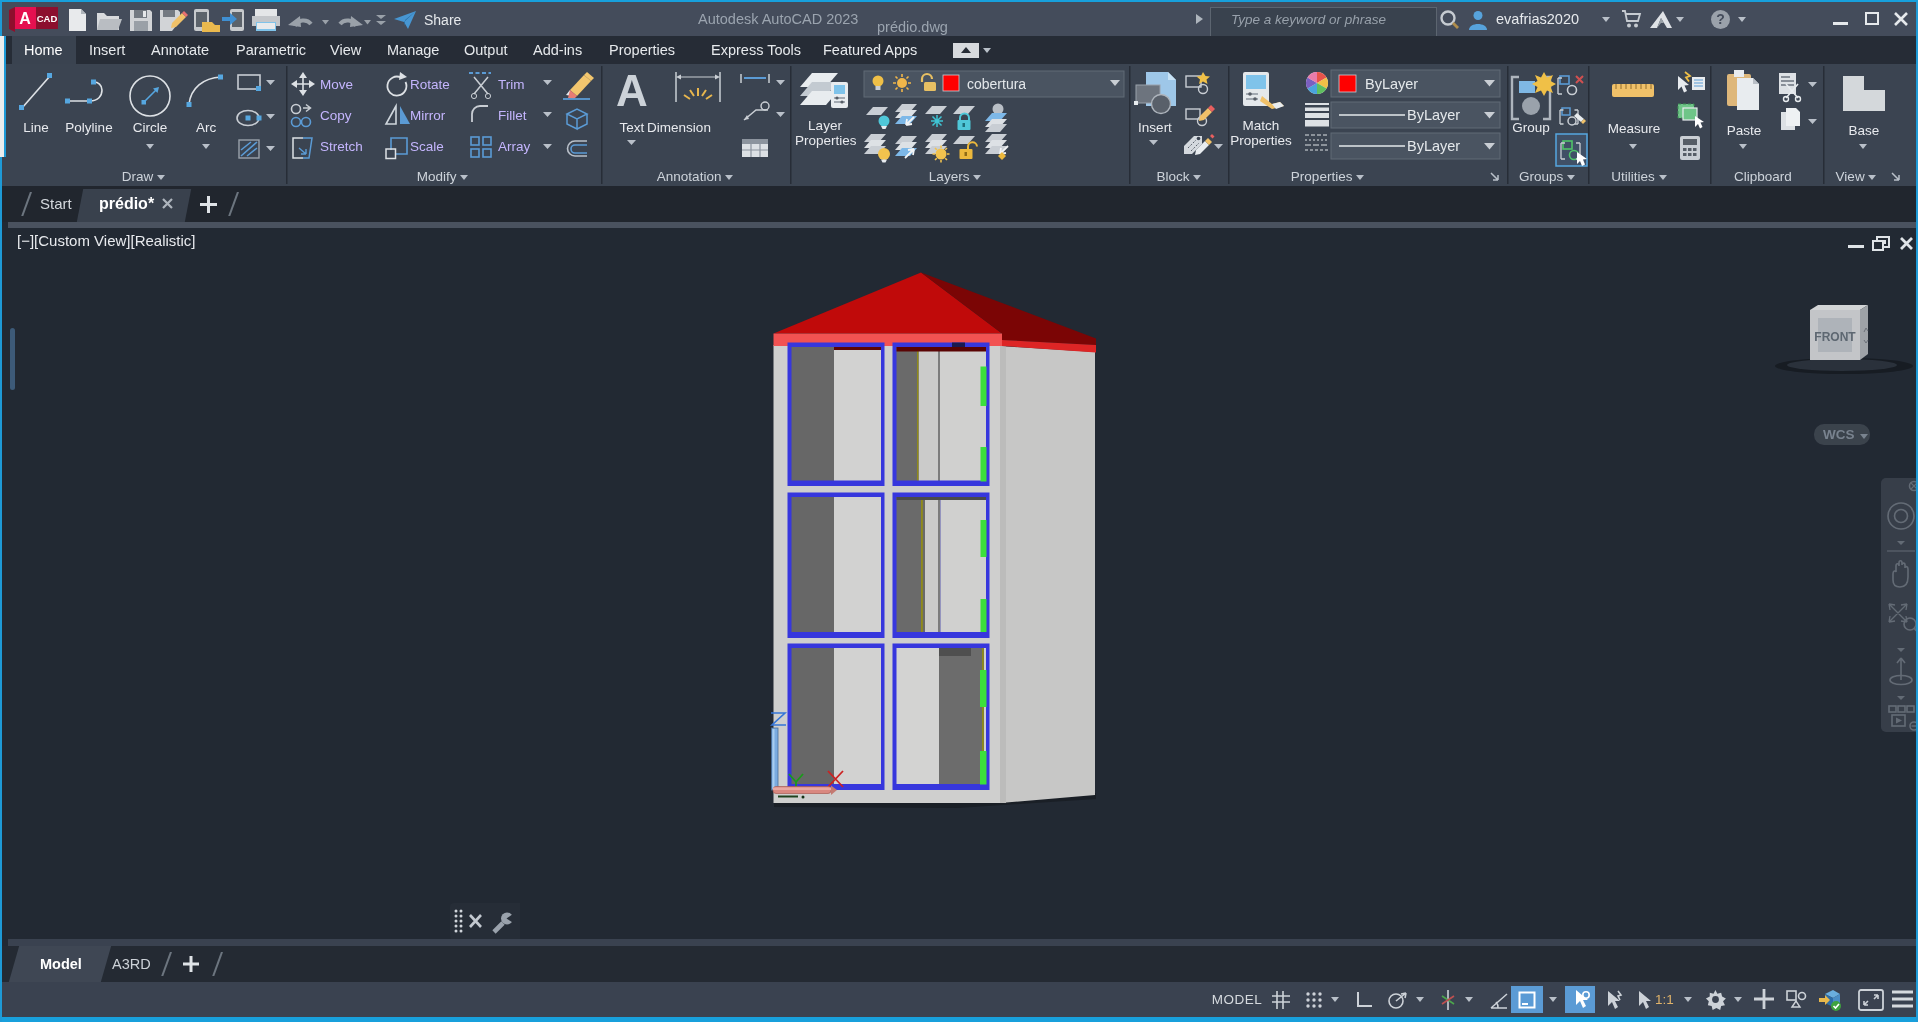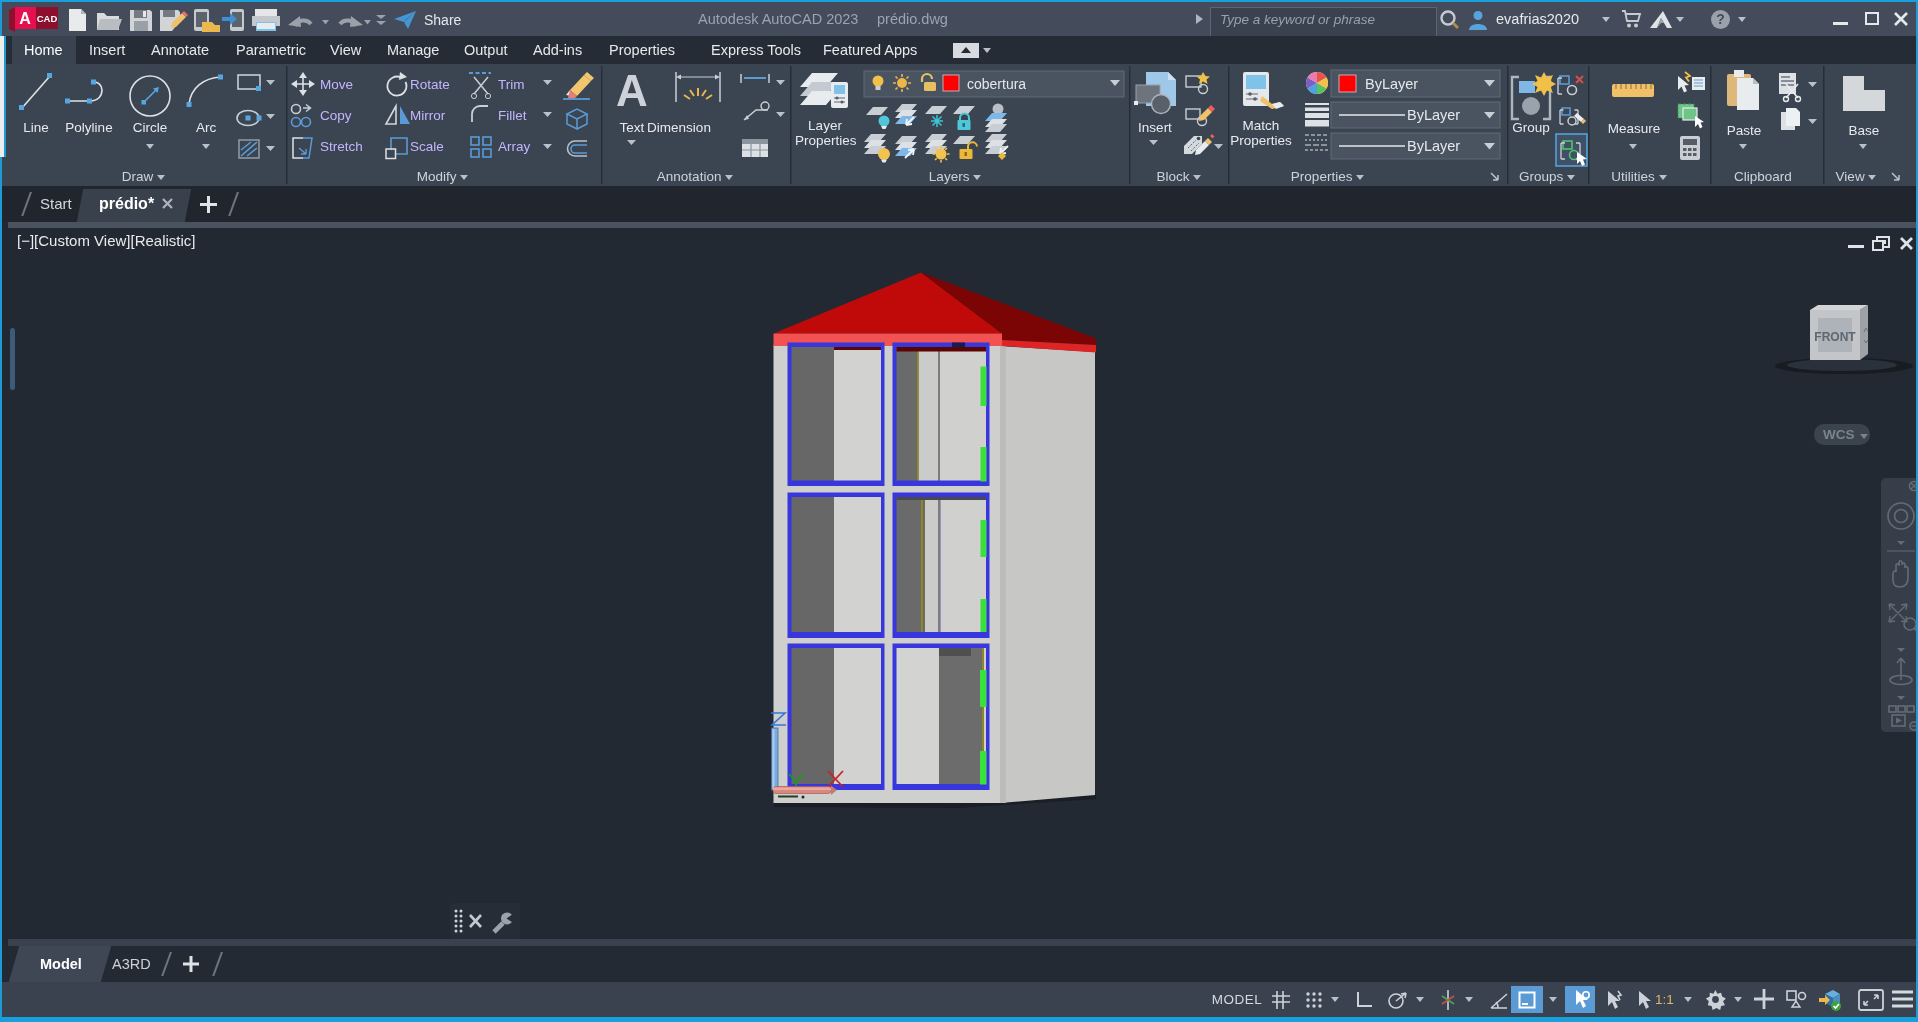--- a/index.html
+++ b/index.html
@@ -80,24 +80,24 @@
       <path d="M300,13 l7,0 l-3.5,4.5 z" fill="#9aa1a9"></path>
 
       <path d="M312,8 l10,0 l-5,4 z M312,14 l10,0 l-5,4 z" fill="#9aa1a9"></path>
 
       <path d="M330,12 L352,4 L344,22 L340,15 Z" fill="#4796d2"></path>
         <path d="M340,15 L352,4 L341,13 L341,19 Z" fill="#2b6ea3"></path>
       <text x="360" y="18" font-size="14" fill="#e6e9ec" font-family="Liberation Sans">Share</text>
     </svg>
 
     <div class="abs" style="left:698px;top:0;height:34px;line-height:34px;font-size:14.5px;color:#9ba4af">Autodesk AutoCAD 2023</div>
-    <div class="abs" style="left:877px;top:0;height:34px;line-height:34px;font-size:14.5px;color:#9ba4af">prédio.dwg</div>
+    <div class="abs" style="left:877px;top:8px;height:34px;line-height:34px;font-size:14.5px;color:#9ba4af">prédio.dwg</div>
 
     <div class="abs" style="left:1196px;top:12px;width:0;height:0;border-top:5px solid transparent;border-bottom:5px solid transparent;border-left:7px solid #aeb5bd"></div>
-    <div class="abs" style="left:1210px;top:5px;width:227px;height:42px;background:#39424e;border:1px solid #5c6570;font-style:italic;font-size:13.5px;color:#98a1ab;line-height:23px;padding-left:9px">Type a keyword or phrase</div>
+    <div class="abs" style="left:1210px;top:5px;width:227px;height:42px;background:#39424e;border:1px solid #5c6570;font-style:italic;font-size:13.5px;color:#98a1ab;line-height:23px;padding-left:20px">Type a keyword or phrase</div>
     <svg class="abs" style="left:1439px;top:7px" width="22" height="22" viewBox="0 0 22 22">
         <circle cx="9" cy="9" r="6.5" fill="none" stroke="#c6cbd1" stroke-width="2.4"></circle>
         <line x1="14" y1="14" x2="19" y2="19" stroke="#b08d4d" stroke-width="2.8"></line>
       </svg>
 
     <svg class="abs" style="left:1468px;top:7px" width="20" height="22" viewBox="0 0 20 22">
         <circle cx="10" cy="6.5" r="4.5" fill="#57a3dc"></circle>
         <path d="M1,21 C1,13 19,13 19,21 Z" fill="#57a3dc"></path>
       </svg>
     <div class="abs" style="left:1496px;top:0;height:34px;line-height:34px;font-size:14.5px;color:#e7eaed">evafrias2020</div>

